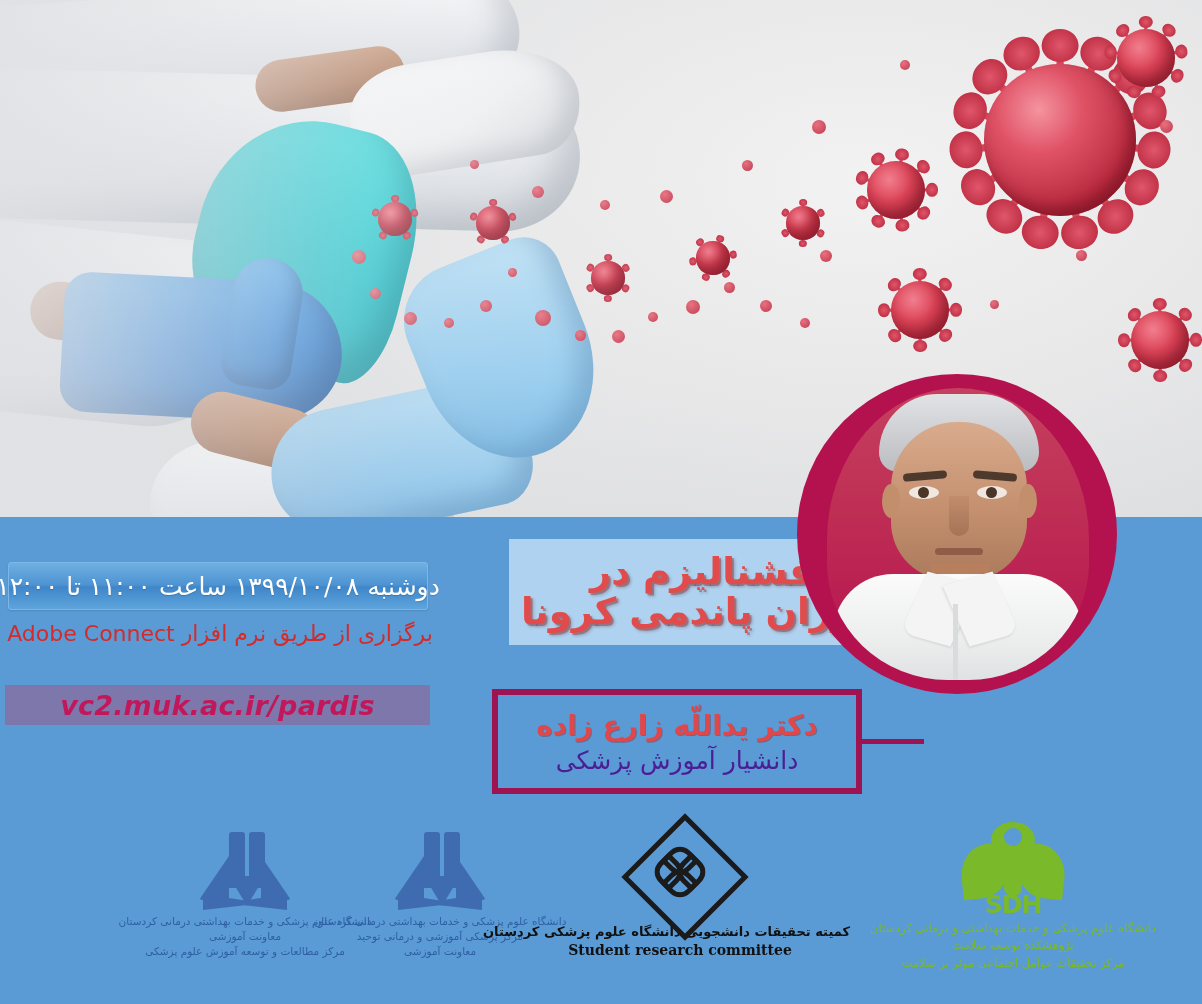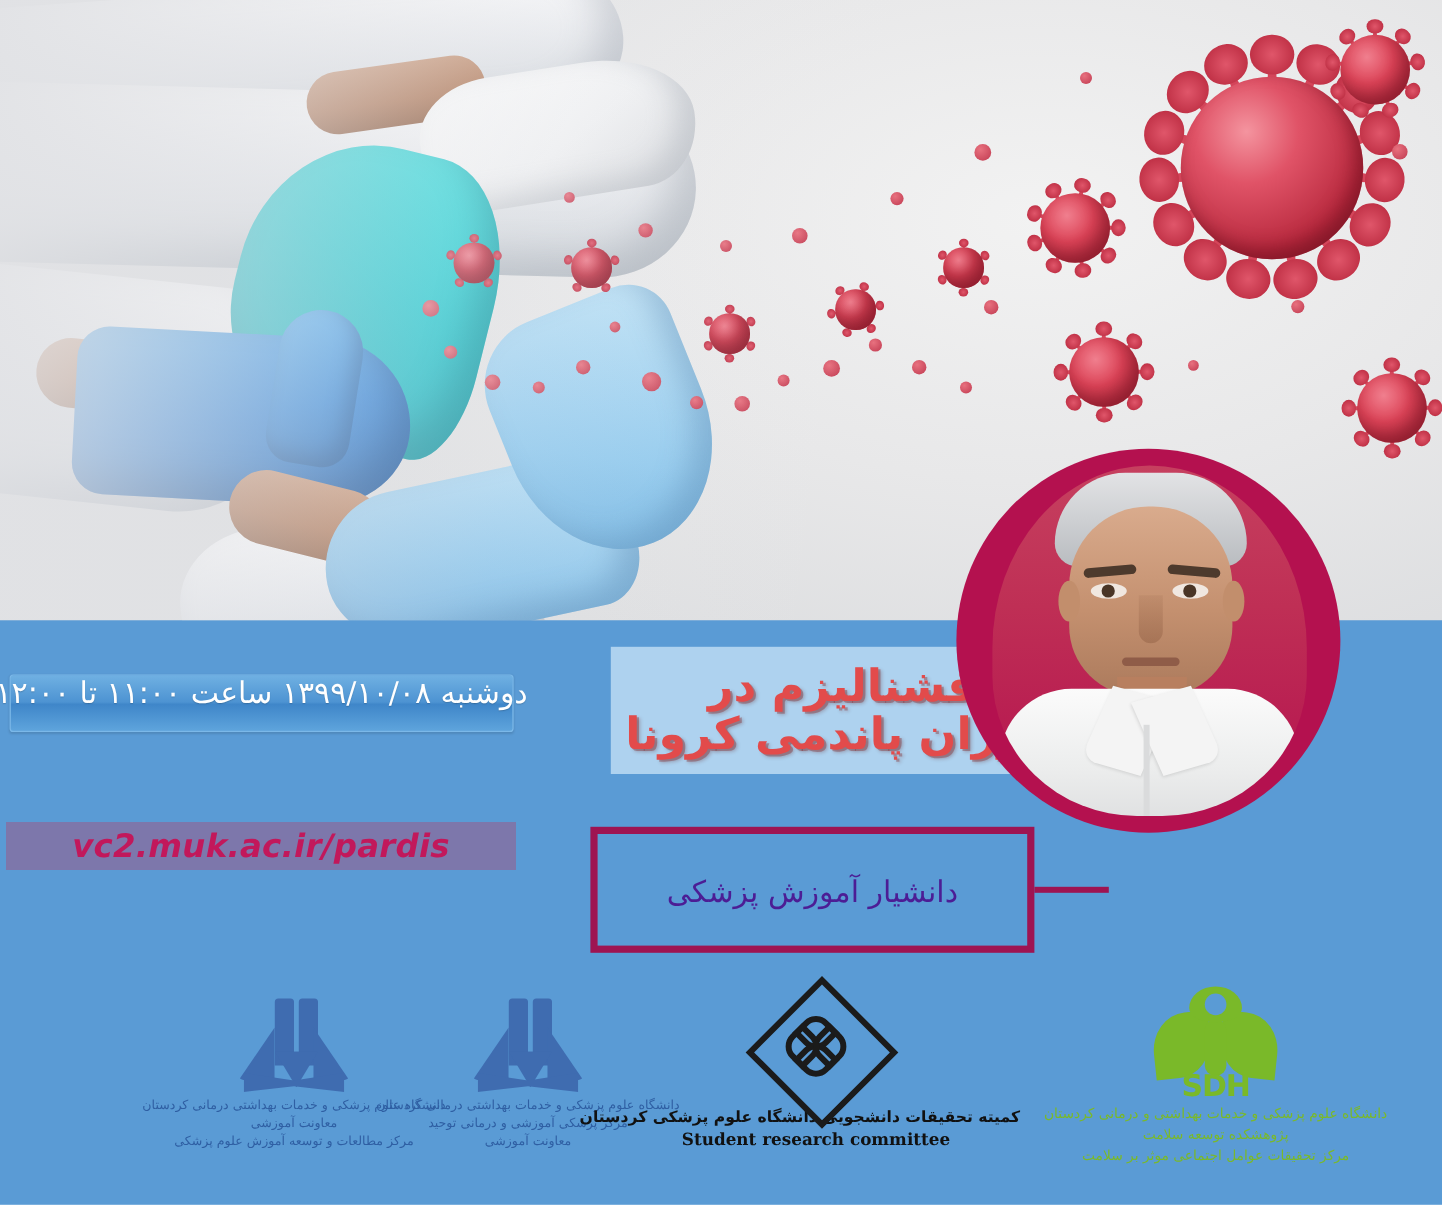--- a/index.html
+++ b/index.html
@@ -138,21 +138,21 @@
     background:#5a9bd5;
   }
 
   
   #date-banner{
     position:absolute;left:8px;top:45px;width:420px;height:48px;
     background:linear-gradient(180deg,#6fb0e2 0%,#4d93d2 48%,#3f86c9 52%,#5ea4dc 100%);
     border:1px solid #7bb8e8;
     border-radius:3px;
     box-shadow:0 1px 2px rgba(0,0,0,.12);
-    display:flex;align-items:flex-start;justify-content:center;
+    display:flex;align-items:center;justify-content:center;
     box-sizing:border-box;
   }
   #date-banner span{
     color:#ffffff;font-size:25px;font-weight:400;
     direction:rtl;white-space:nowrap;
     font-family:"DejaVu Sans","Liberation Sans",sans-serif;
     text-shadow:0 1px 1px rgba(0,0,0,.18);
   }
 
   .soft-line{
@@ -498,20 +498,21 @@
 
     <div class="band-vignette"></div>
   </div>
 
   <div id="body-area">
 
     <div id="date-banner">
       <span>دوشنبه ۱۳۹۹/۱۰/۰۸ ساعت ۱۱:۰۰ تا ۱۲:۰۰</span>
     </div>
 
+    <div id="software-line" class="soft-line">برگزاری از طریق نرم افزار Adobe Connect</div>
 
     <div id="link-box">
       <span>vc2.muk.ac.ir/pardis</span>
     </div>
 
     <div id="title-box">
       <div class="tline">پروفشنالیزم در</div>
       <div class="tline">دوران پاندمی کرونا</div>
     </div>
 
@@ -534,20 +535,21 @@
         <div class="face-mouth"></div>
         <div class="face-neck"></div>
         <div class="face-shirt"></div>
         <div class="face-collar-l"></div>
         <div class="face-collar-r"></div>
         <div class="face-placket"></div>
       </div>
     </div>
 
     <div id="speaker-box">
+      <div id="speaker-name">دکتر یداللّه زارع زاده</div>
       <div id="speaker-role">دانشیار آموزش پزشکی</div>
     </div>
     <div id="speaker-connector"></div>
 
     <div id="logos">
 
       <div class="logo" style="left:95px;top:10px;width:300px;">
         <div class="emblem">
           <div class="pillL"></div>
             <div class="pillR"></div>

